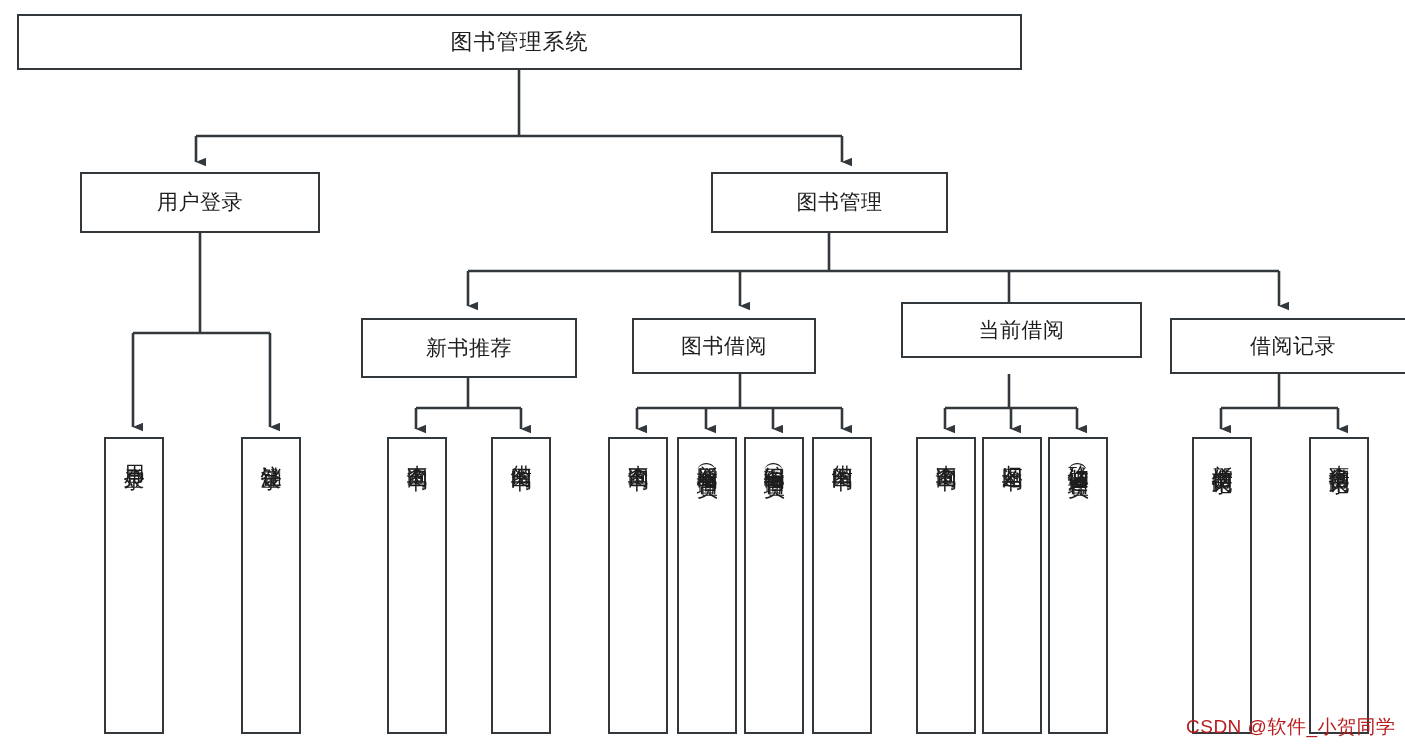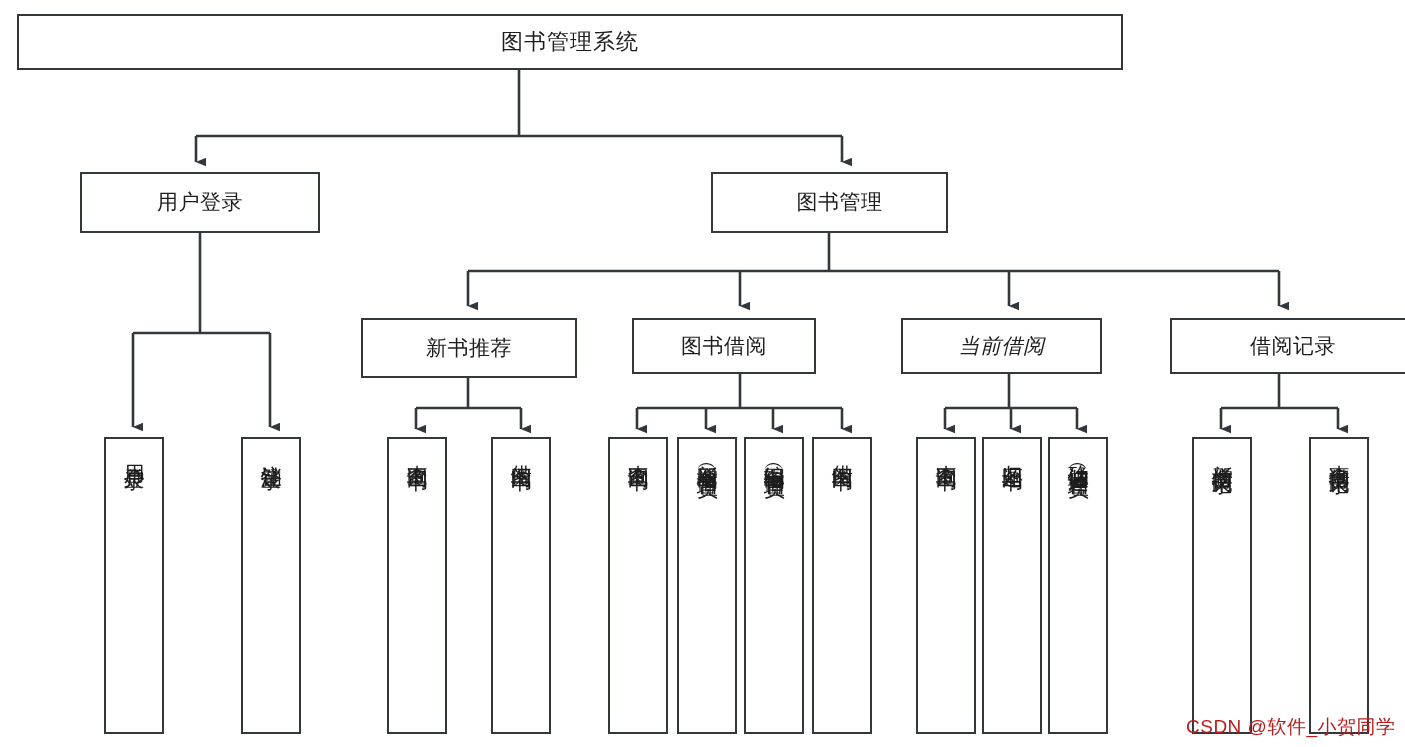--- a/index.html
+++ b/index.html
@@ -124,41 +124,41 @@
       <path d="M1011,408 L1011,429" marker-end="url(#arrowhead)"></path>
       <path d="M1077,408 L1077,429" marker-end="url(#arrowhead)"></path>
 
       <path d="M1279,374 L1279,408"></path>
       <path d="M1221,408 L1338,408"></path>
       <path d="M1221,408 L1221,429" marker-end="url(#arrowhead)"></path>
       <path d="M1338,408 L1338,429" marker-end="url(#arrowhead)"></path>
     </g>
   </svg>
 
-  <div class="node root horizontal" style="left:17px; top:14px; width:1106px; height:56px;">
+  <div class="node root horizontal" style="left:17px; top:14px; width:1005px; height:56px;">
     <span class="node-label">图书管理系统</span>
   </div>
 
   <div class="node horizontal" style="left:80px; top:172px; width:240px; height:61px;">
     <span class="node-label">用户登录</span>
   </div>
 
   <div class="node horizontal" style="left:711px; top:172px; width:237px; height:61px;padding-left:20px;">
     <span class="node-label">图书管理</span>
   </div>
 
   <div class="node horizontal" style="left:361px; top:318px; width:216px; height:60px;">
     <span class="node-label">新书推荐</span>
   </div>
 
   <div class="node horizontal" style="left:632px; top:318px; width:184px; height:56px;">
     <span class="node-label">图书借阅</span>
   </div>
 
-  <div class="node horizontal" style="left:901px; top:318px; width:201px; height:56px;font-style:italic;">
+  <div class="node horizontal" style="left:901px; top:302px; width:241px; height:56px;">
     <span class="node-label">当前借阅</span>
   </div>
 
   <div class="node horizontal" style="left:1170px; top:318px; width:246px; height:56px;">
     <span class="node-label">借阅记录</span>
   </div>
 
   <div class="node vertical" style="left:104px; top:437px; width:60px; height:297px;">
     <span class="node-label">用户登录</span>
   </div>

